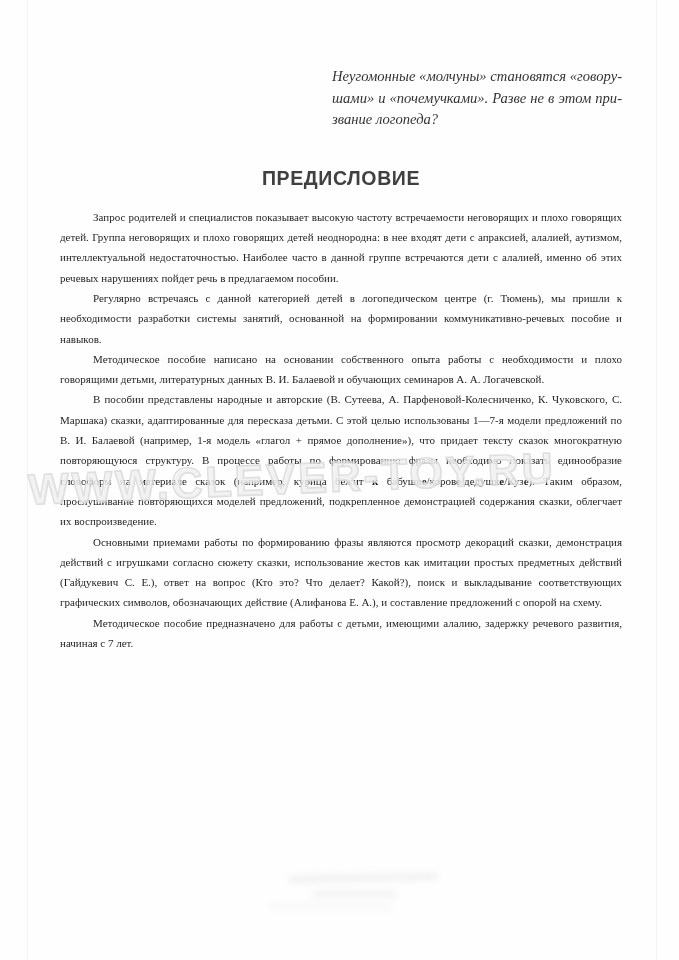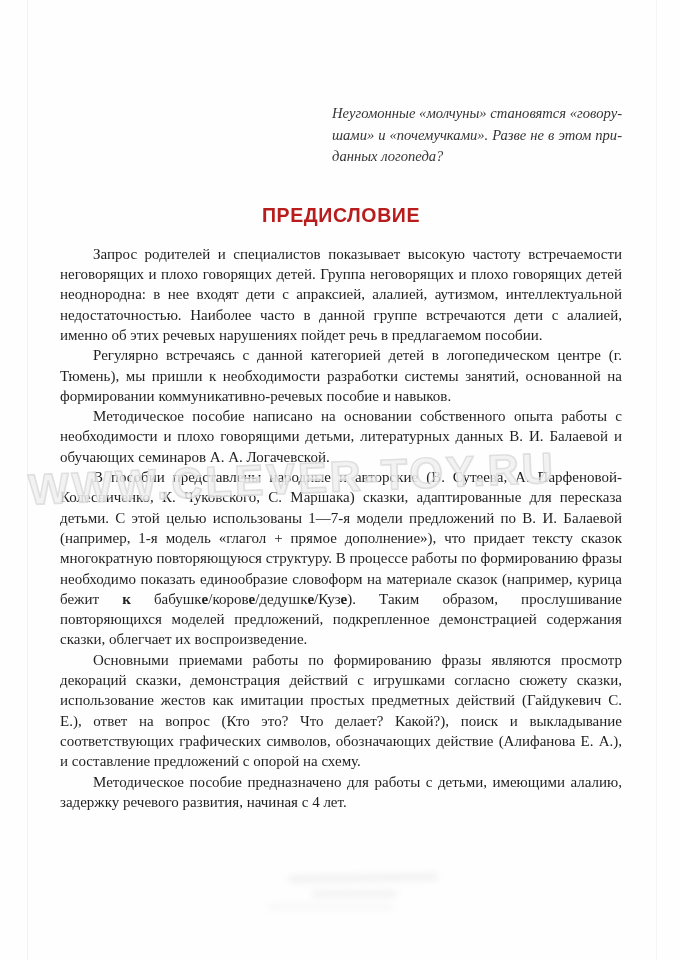--- a/index.html
+++ b/index.html
@@ -30,21 +30,20 @@
     left: 656px; top: 0;
     width: 1px; height: 100%;
     background: #f4f4f4;
   }
   .content {
     position: absolute;
     left: 60px;
     top: 0;
     width: 562px;
     z-index: 2;
-    margin-top: 37px;
   }
   .epigraph {
     margin: 66px 0 0 auto;
     width: 290px;
     font-style: italic;
     font-size: 14.6px;
     line-height: 21.6px;
     color: #333333;
   }
   .epigraph-line {
@@ -53,28 +52,28 @@
   }
   .epigraph-line.last {
     text-align-last: left;
   }
   .title {
     font-family: "Liberation Sans", sans-serif;
     font-weight: bold;
     font-size: 19.5px;
     letter-spacing: 0.6px;
     text-align: center;
-    color: #b91c1c;
+    color: #404040;
     margin: 36px 0 17px 0;
   }
   .para {
     margin: 0;
     text-indent: 33px;
     text-align: justify;
-    font-size: 15px;
+    font-size: 11px;
     line-height: 20.3px;
     color: var(--text-color, #1f1f1f);
   }
   .watermark {
     position: absolute;
     left: 28px;
     top: 452px;
     width: 645px;
     transform: rotate(-2.4deg);
     font-family: "Liberation Sans", sans-serif;
@@ -104,30 +103,30 @@
 <body>
 
 <div class="page">
   <div class="scan-edge-left"></div>
   <div class="scan-edge-right"></div>
 
   <div class="content">
     <div class="epigraph" id="epigraph">
         <div class="epigraph-line">Неугомонные «молчуны» становятся «говору-</div>
         <div class="epigraph-line">шами» и «почемучками». Разве не в этом при-</div>
-        <div class="epigraph-line last">данных логопеда?</div>
+        <div class="epigraph-line last">звание логопеда?</div>
       </div>
     <h1 class="title">ПРЕДИСЛОВИЕ</h1>
     <div id="paragraphs">
         <p class="para">Запрос родителей и специалистов показывает высокую частоту встречаемости неговорящих и плохо говорящих детей. Группа неговорящих и плохо говорящих детей неоднородна: в нее входят дети с апраксией, алалией, аутизмом, интеллектуальной недостаточностью. Наиболее часто в данной группе встречаются дети с алалией, именно об этих речевых нарушениях пойдет речь в предлагаемом пособии.</p>
         <p class="para">Регулярно встречаясь с данной категорией детей в логопедическом центре (г. Тюмень), мы пришли к необходимости разработки системы занятий, основанной на формировании коммуникативно-речевых пособие и навыков.</p>
         <p class="para">Методическое пособие написано на основании собственного опыта работы с необходимости и плохо говорящими детьми, литературных данных В. И. Балаевой и обучающих семинаров А. А. Логачевской.</p>
         <p class="para">В пособии представлены народные и авторские (В. Сутеева, А. Парфеновой-Колесниченко, К. Чуковского, С. Маршака) сказки, адаптированные для пересказа детьми. С этой целью использованы 1—7-я модели предложений по В. И. Балаевой (например, 1-я модель «глагол + прямое дополнение»), что придает тексту сказок многократную повторяющуюся структуру. В процессе работы по формированию фразы необходимо показать единообразие словоформ на материале сказок (например, курица бежит <b>к</b> бабушк<b>е</b>/коров<b>е</b>/дедушк<b>е</b>/Куз<b>е</b>). Таким образом, прослушивание повторяющихся моделей предложений, подкрепленное демонстрацией содержания сказки, облегчает их воспроизведение.</p>
         <p class="para">Основными приемами работы по формированию фразы являются просмотр декораций сказки, демонстрация действий с игрушками согласно сюжету сказки, использование жестов как имитации простых предметных действий (Гайдукевич С. Е.), ответ на вопрос (Кто это? Что делает? Какой?), поиск и выкладывание соответствующих графических символов, обозначающих действие (Алифанова Е. А.), и составление предложений с опорой на схему.</p>
-        <p class="para">Методическое пособие предназначено для работы с детьми, имеющими алалию, задержку речевого развития, начиная с 4 лет.</p>
+        <p class="para">Методическое пособие предназначено для работы с детьми, имеющими алалию, задержку речевого развития, начиная с 7 лет.</p>
       </div>
   </div>
 
   <div class="watermark">WWW.CLEVER-TOY.RU</div>
 
   <div class="bleed bleed-1"></div>
   <div class="bleed bleed-2"></div>
   <div class="bleed bleed-3"></div>
 </div>
 

